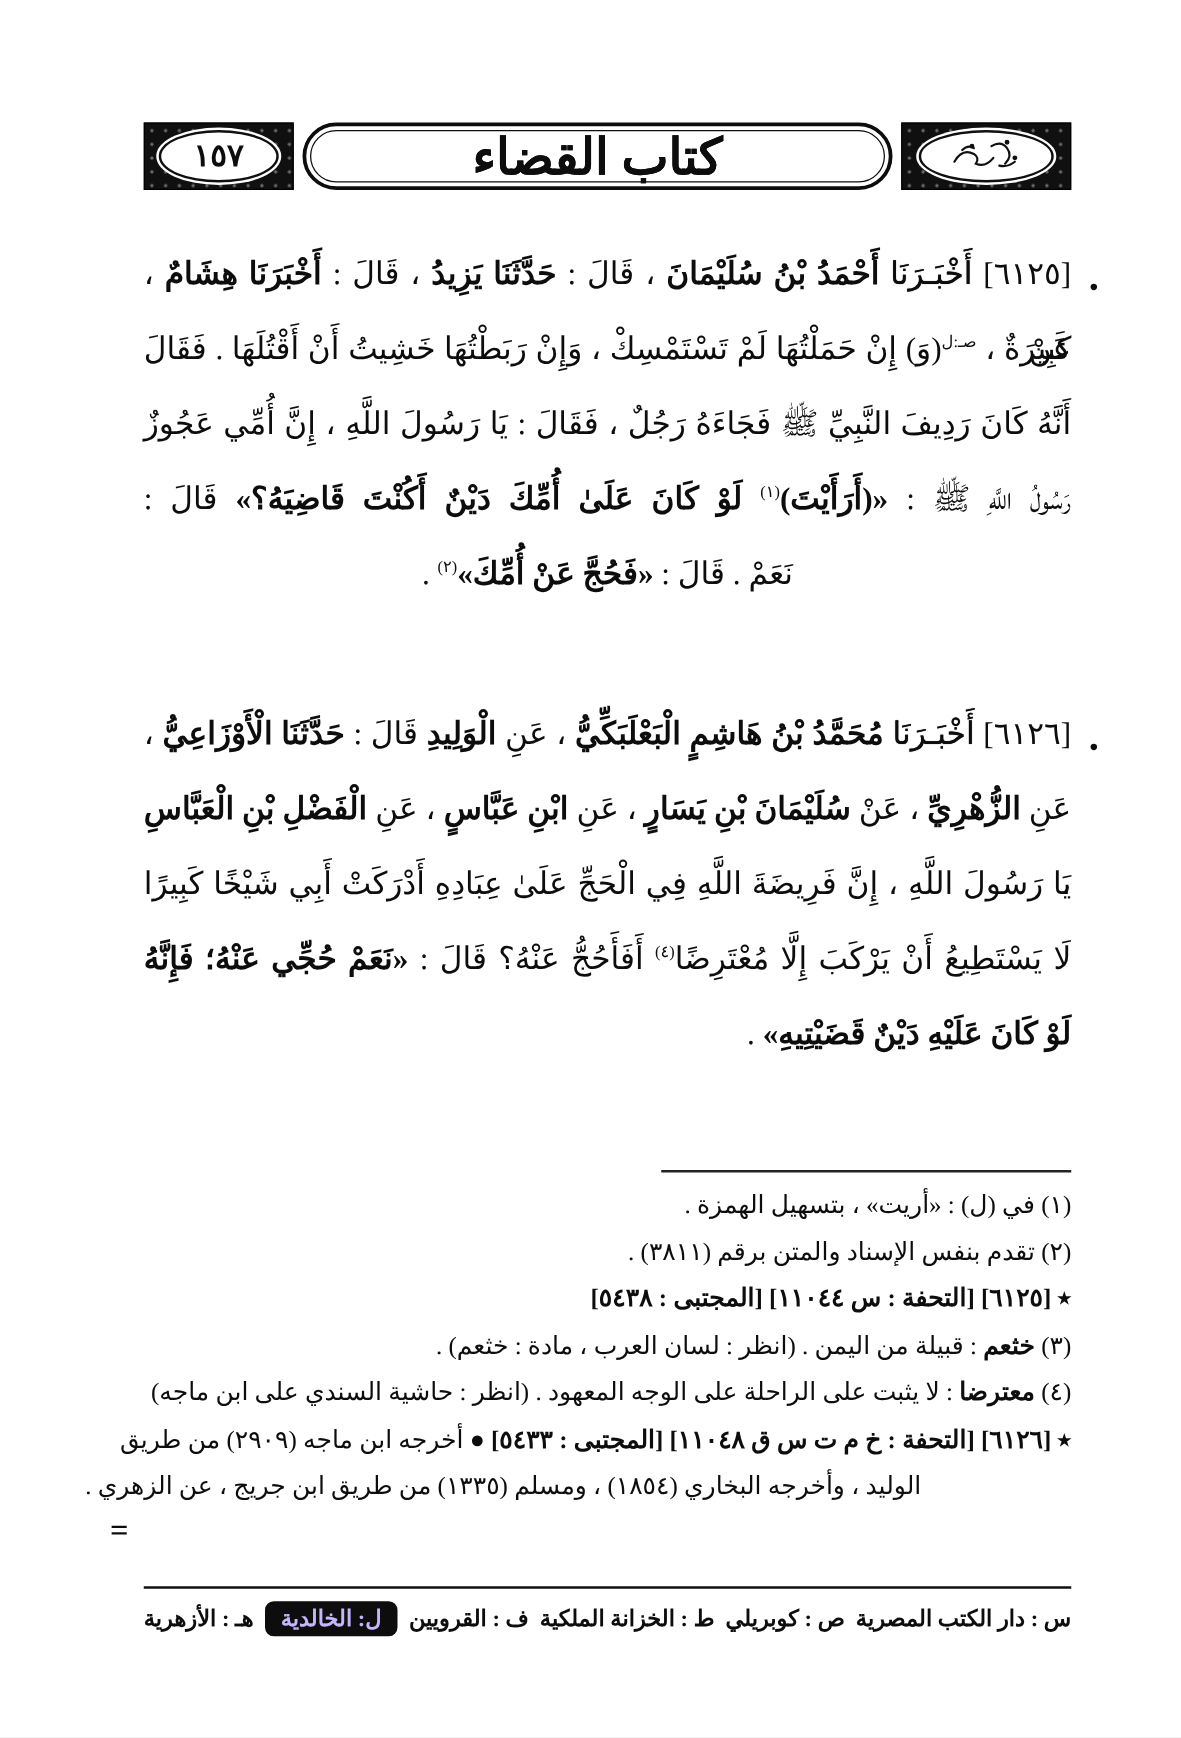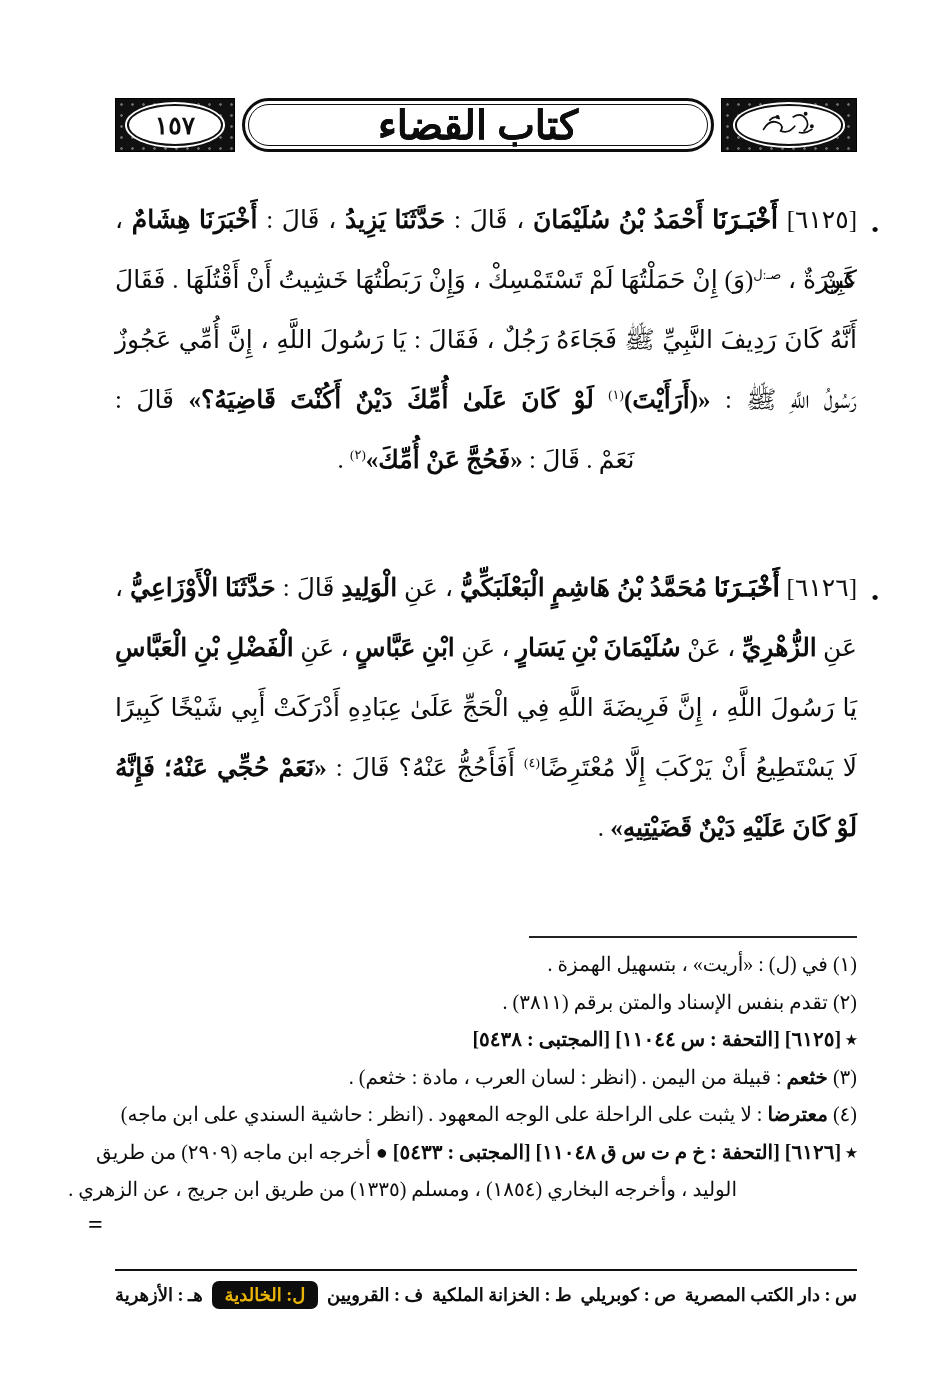--- a/index.html
+++ b/index.html
@@ -43,40 +43,40 @@
   .hadith.h1{top:190px;}
   .hadith.h2{top:558px;}
   .line{
     height:60px; line-height:60px; font-size:25px;
     text-align:justify; text-align-last:justify;
     white-space:normal; overflow:visible;
   }
   .line.center{text-align:left; text-align-last:center;}
   .line.start{text-align:right; text-align-last:right;}
   .b{font-weight:bold;}
-  .orn{font-weight:bold; text-shadow:0 0 .6px #000; letter-spacing:.5px;}
+  .orn{font-weight:normal; text-shadow:0 0 .6px #000; letter-spacing:.5px;}
   sup{font-size:13px; line-height:0; vertical-align:super; font-weight:normal;}
   .bullet{
     position:absolute; right:-22px; top:10px; font-size:22px; line-height:60px;
   }
   
   .footnotes{position:absolute; top:936px; left:115px; right:88px; font-size:20px;}
   .fsep{width:328px; border-top:2px solid #222; margin-bottom:8px;}
   .fline{line-height:37.5px; white-space:nowrap; text-align:right;}
   .fline.indent-mid{padding-right:335px;}
   .fline.indent-r120{padding-right:120px;}
   
   .footer-rule{position:absolute; top:1269px; left:115px; right:88px; border-top:2.5px solid #111;}
   .sigla{
     position:absolute; top:1281px; left:115px; right:88px;
     display:flex; justify-content:space-between; align-items:center;
     font-size:18px; font-weight:bold; direction:rtl;
   }
   .siglum{white-space:nowrap;}
-  .siglum.badge{background:#0d0d0d; color:#eab308; border-radius:7px; padding:3px 13px;}
+  .siglum.badge{background:#0d0d0d; color:#c4b5fd; border-radius:7px; padding:3px 13px;}
   .cont-mark{position:absolute; left:88px; top:1210px; font-size:26px; font-weight:bold;}
   .seal-svg{width:100%; height:100%;}
 </style>
 </head>
 <body>
 
 <div class="page">
 
   <header class="band">
     <div class="orn-box pagenum">

